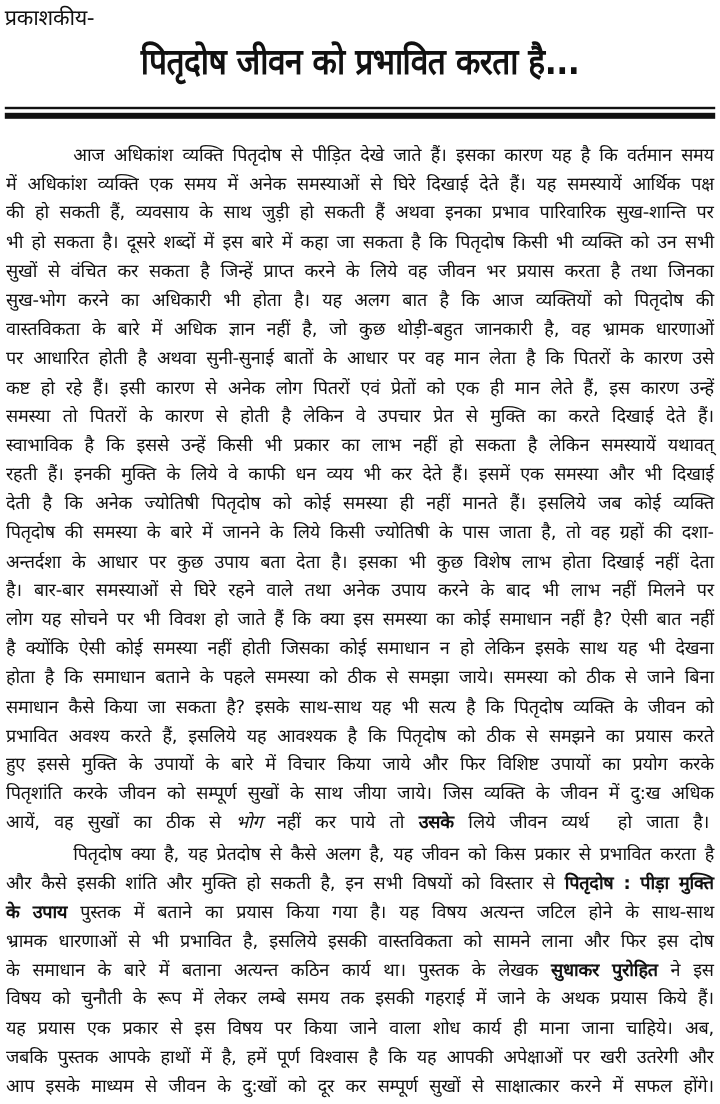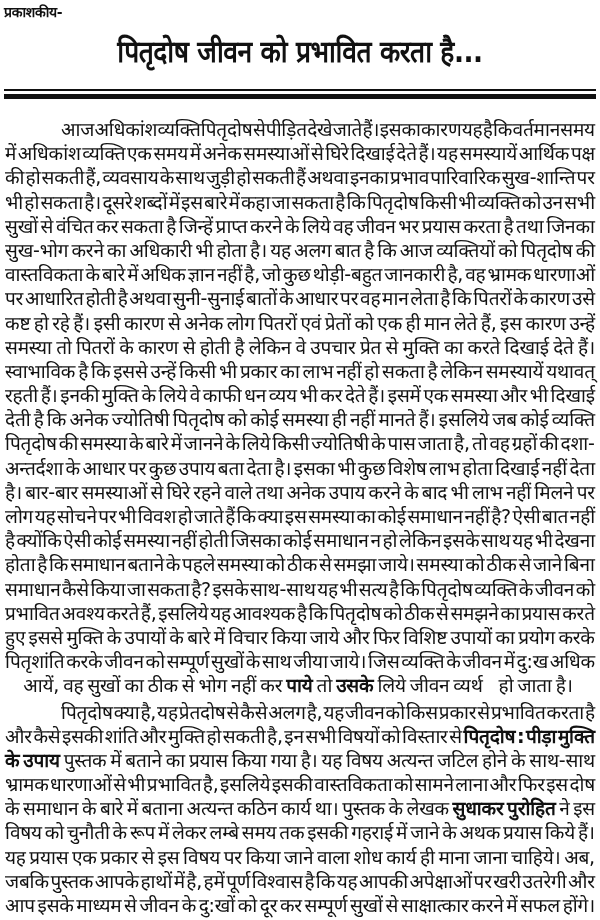--- a/index.html
+++ b/index.html
@@ -1,26 +1,26 @@
 <!DOCTYPE html>
 <html><head>
 <meta charset="utf-8">
 <style>
   html, body { margin: 0; padding: 0; background: #ffffff; }
   body { width: 600px; height: 920px; overflow: hidden; position: relative;
          font-family: "DejaVu Sans", "Liberation Sans", sans-serif; color: #111; }
-  .section-label { position: absolute; left: 4px; top: 2px; font-size: 14px; font-weight: bold; letter-spacing: -0.3px; }
+  .section-label { position: absolute; left: 4px; top: 2px; font-size: 18px; font-weight: normal; letter-spacing: -0.3px; }
   .page-title { position: absolute; left: 0; width: 600px; top: 30px; text-align: center;
                 font-size: 30px; font-weight: bold; letter-spacing: -0.5px; transform: scaleX(0.88); transform-origin: center; }
   .rule-thin { position: absolute; left: 4px; right: 4px; top: 89px; height: 2px; background: #111; }
   .rule-thick { position: absolute; left: 4px; right: 4px; top: 94px; height: 5px; background: #111; }
   .body-text { position: absolute; left: 5px; width: 590px; top: 117px; }
-  .line { height: 24.2px; line-height: 24.2px; font-size: 19px; white-space: nowrap;
+  .line { height: 24.2px; line-height: 24.2px; font-size: 15px; white-space: nowrap;
           display: flex; justify-content: space-between; letter-spacing: -0.2px; }
-  .line.last { justify-content: center; }
+  .line.last { justify-content: space-between; }
   .line.indent { padding-left: 56px; }
   .line span.w { display: inline-block; }
   .line b { font-weight: bold; }
   .para-gap { height: 2px; }
 </style>
 </head>
 <body>
 
 <div class="section-label">प्रकाशकीय-</div>
 <div class="page-title">पितृदोष जीवन को प्रभावित करता है...</div>
@@ -496,24 +496,24 @@
       <span class="w">दु:ख</span>
       <span class="w">अधिक</span>
     </div>
   <div class="line last">
       <span class="w" style="margin-right: 4px;">आयें,</span>
       <span class="w" style="margin-right: 4px;">वह</span>
       <span class="w" style="margin-right: 4px;">सुखों</span>
       <span class="w" style="margin-right: 4px;">का</span>
       <span class="w" style="margin-right: 4px;">ठीक</span>
       <span class="w" style="margin-right: 4px;">से</span>
-      <span class="w" style="margin-right: 4px;">भोग</span>
+      <span class="w" style="margin-right: 4px; font-style: italic;">भोग</span>
       <span class="w" style="margin-right: 4px;">नहीं</span>
       <span class="w" style="margin-right: 4px;">कर</span>
-      <span class="w" style="margin-right: 4px; font-weight: bold;">पाये</span>
+      <span class="w" style="margin-right: 4px;">पाये</span>
       <span class="w" style="margin-right: 4px;">तो</span>
       <span class="w" style="margin-right: 4px; font-weight: bold;">उसके</span>
       <span class="w" style="margin-right: 4px;">लिये</span>
       <span class="w" style="margin-right: 4px;">जीवन</span>
       <span class="w" style="margin-right: 16px;">व्यर्थ</span>
       <span class="w" style="margin-right: 4px;">हो</span>
       <span class="w" style="margin-right: 4px;">जाता</span>
       <span class="w" style="margin-right: 4px;">है।</span>
     </div>
 

